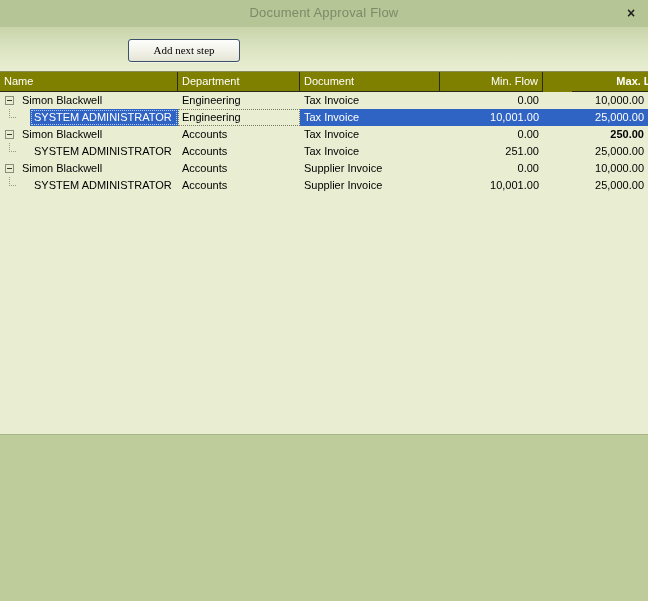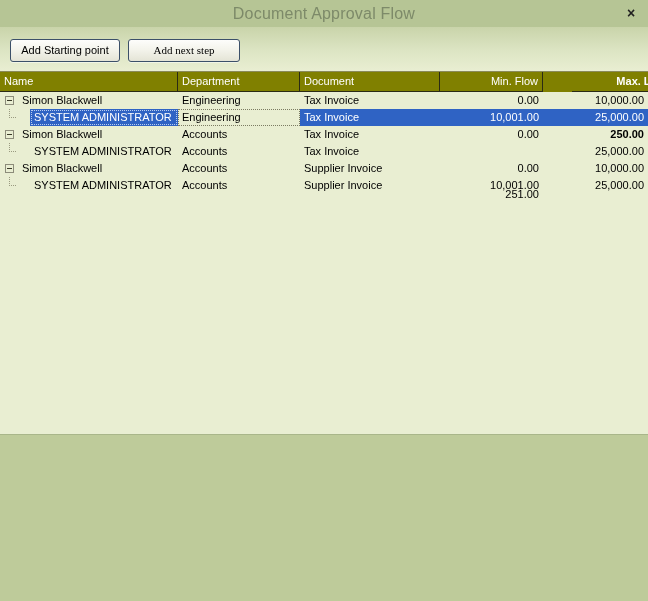--- a/index.html
+++ b/index.html
@@ -31,21 +31,21 @@
     left: 0; top: 0;
     width: 648px;
     height: 27px;
     background: #b6c595;
   }
   #title-text {
     position: absolute;
     left: 0; top: 5px;
     width: 648px;
     text-align: center;
-    font-size: 16px;
+    font-size: 13px;
     color: #7d8a69;
     letter-spacing: 0.2px;
   }
   #close-btn {
     position: absolute;
     right: 8px; top: 4px;
     width: 18px; height: 18px;
     line-height: 18px;
     text-align: center;
     font-size: 14px;
@@ -205,21 +205,20 @@
 <body>
 
 <div id="dialog">
 
   <div id="titlebar">
     <div id="title-text">Document Approval Flow</div>
     <div id="close-btn">×</div>
   </div>
 
   <div id="toolbar">
-    <div class="tbbtn" id="btn-add-start">Add Starting point</div>
     <div class="tbbtn" id="btn-add-next">Add next step</div>
   </div>
 
   <div id="grid">
     <div id="grid-header">
         <div class="hcell" style="left: 178px; width: 122px;">Department</div>
         <div class="hcell" style="left: 0px; width: 178px;">Name</div>
         <div class="hcell" style="left: 300px; width: 140px;">Document</div>
         <div class="hcell num" style="left: 440px; width: 103px;">Min. Flow</div>
         <div class="hcell num" style="left: 572px; width: 105px; font-weight: bold;">Max. Level</div>
@@ -249,21 +248,21 @@
           <div class="gcell" style="left: 300px; width: 140px;">Tax Invoice</div>
           <div class="gcell num" style="left: 440px; width: 103px;">0.00</div>
           <div class="gcell num" style="left: 543px; width: 105px; font-weight: bold;">250.00</div>
         </div>
         <div class="grow" style="top: 51px;">
           <div class="treeline-half"></div>
           <div class="treeelbow"></div>
           <div class="gcell" style="left: 30px; width: 148px;">SYSTEM ADMINISTRATOR</div>
           <div class="gcell" style="left: 178px; width: 122px;">Accounts</div>
           <div class="gcell" style="left: 300px; width: 140px;">Tax Invoice</div>
-          <div class="gcell num" style="left: 440px; width: 103px; margin-top: 43px;">251.00</div>
+          <div class="gcell num" style="left: 440px; width: 103px;">251.00</div>
           <div class="gcell num" style="left: 543px; width: 105px;">25,000.00</div>
         </div>
         <div class="grow" style="top: 68px;">
           <div class="expander"></div>
           <div class="gcell" style="left: 18px; width: 160px;">Simon Blackwell</div>
           <div class="gcell" style="left: 178px; width: 122px;">Accounts</div>
           <div class="gcell" style="left: 300px; width: 140px;">Supplier Invoice</div>
           <div class="gcell num" style="left: 440px; width: 103px;">0.00</div>
           <div class="gcell num" style="left: 543px; width: 105px;">10,000.00</div>
         </div>

